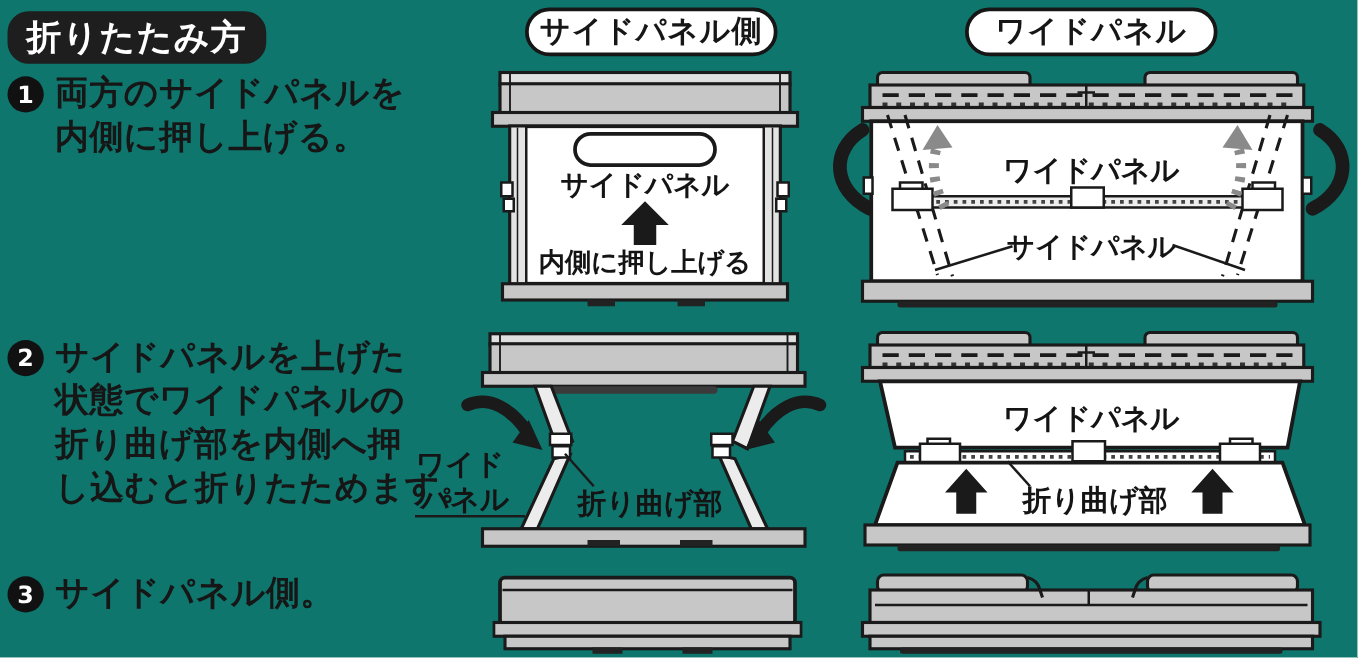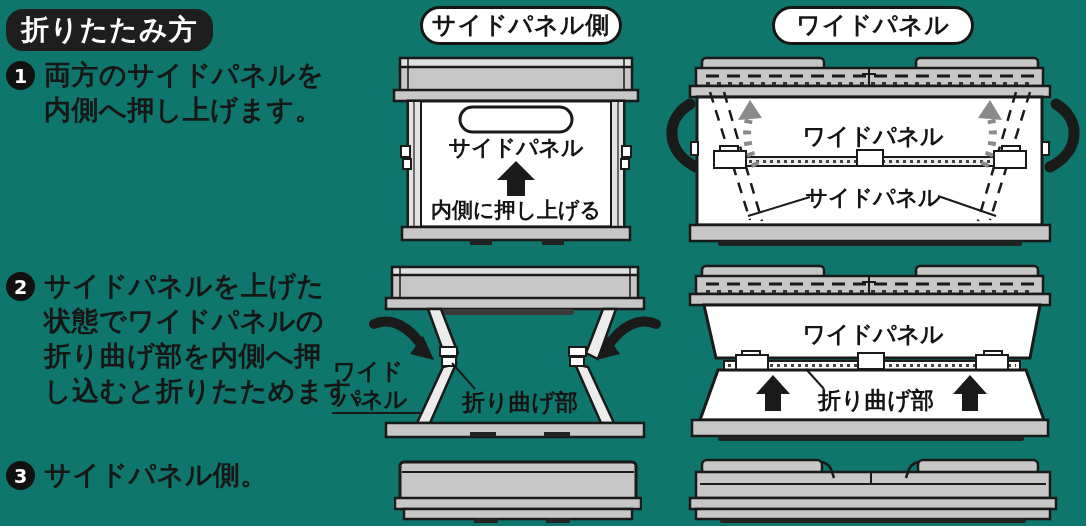--- a/index.html
+++ b/index.html
@@ -41,21 +41,21 @@
 
 <div class="stage">
 
   <div class="abs title-badge">
     <span>折りたたみ方</span>
   </div>
 
   <div class="abs step" style="top:57px;">
     <div class="step-num">1</div>
     <div class="step-text">両方のサイドパネルを
-内側へ押し上げます。</div>
+内側に押し上げる。</div>
   </div>
 
   <div class="abs step" style="top:268px;">
     <div class="step-num">2</div>
     <div class="step-text">サイドパネルを上げた
 状態でワイドパネルの
 折り曲げ部を内側へ押
 し込むと折りたためます。</div>
   </div>
 

